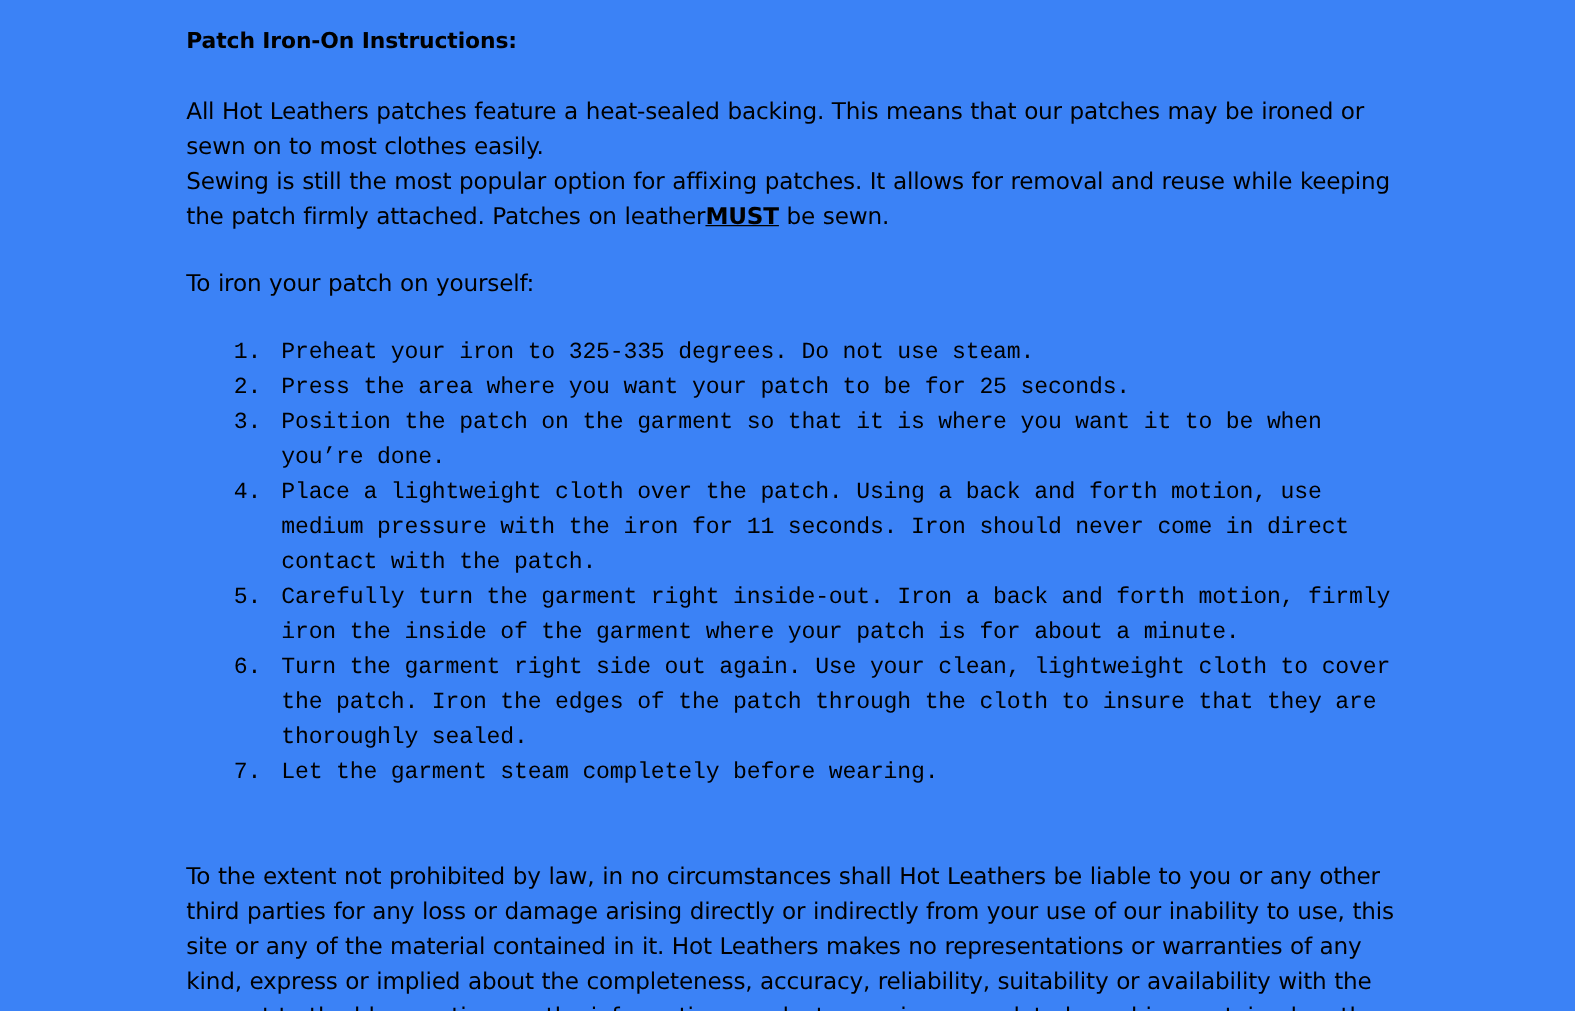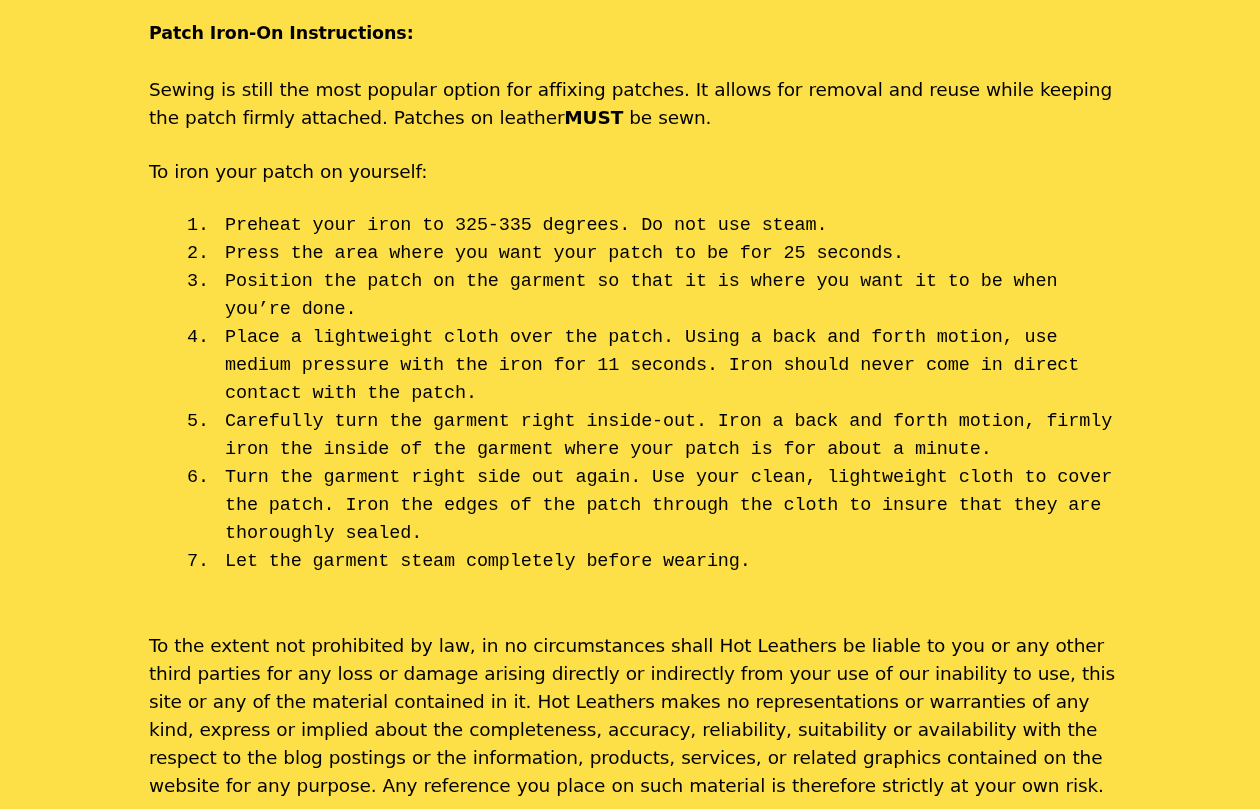--- a/index.html
+++ b/index.html
@@ -11,21 +11,21 @@
     width: 1260px;
     height: 809px;
     font-family: "DejaVu Sans", sans-serif;
     color: #000000;
     overflow: hidden;
   }
   .page {
     position: relative;
     width: 1260px;
     height: 809px;
-    background: #fde047;
+    background: #3b82f6;
     box-sizing: border-box;
     padding: 18px 135px 0 149px;
   }
   .doc-title {
     font-size: 17.5px;
     font-weight: bold;
     letter-spacing: -0.1px;
     margin: 0 0 0 0;
     line-height: 30px;
   }
@@ -35,20 +35,21 @@
   p.body-text {
     font-size: 18.5px;
     line-height: 28px;
     margin: 0;
     letter-spacing: -0.15px;
     word-spacing: 0.4px;
   }
   .intro-block p + p { margin-top: 0; }
   .must {
     font-weight: bold;
+    text-decoration: underline;
   }
   ol.steps {
     margin: 0;
     padding: 0 0 0 0;
     list-style: none;
     counter-reset: step;
   }
   ol.steps > li {
     position: relative;
     font-size: 18.5px;
@@ -77,20 +78,21 @@
 </head>
 <body>
 
 <div class="page">
 
   <h1 class="doc-title">Patch Iron-On Instructions:</h1>
 
   <div class="spacer-md"></div>
 
   <div class="intro-block">
+    <p class="body-text">All Hot Leathers patches feature a heat-sealed backing. This means that our patches may be ironed or sewn on to most clothes easily.</p>
     <p class="body-text"><span>Sewing is still the most popular option for affixing patches. It allows for removal and reuse while keeping the patch firmly attached. Patches on leather</span><span class="must">MUST</span> <span>be sewn.</span></p>
   </div>
 
   <div class="spacer-sm"></div>
 
   <p class="body-text">To iron your patch on yourself:</p>
 
   <div class="spacer-sm"></div>
 
   <ol class="steps">

